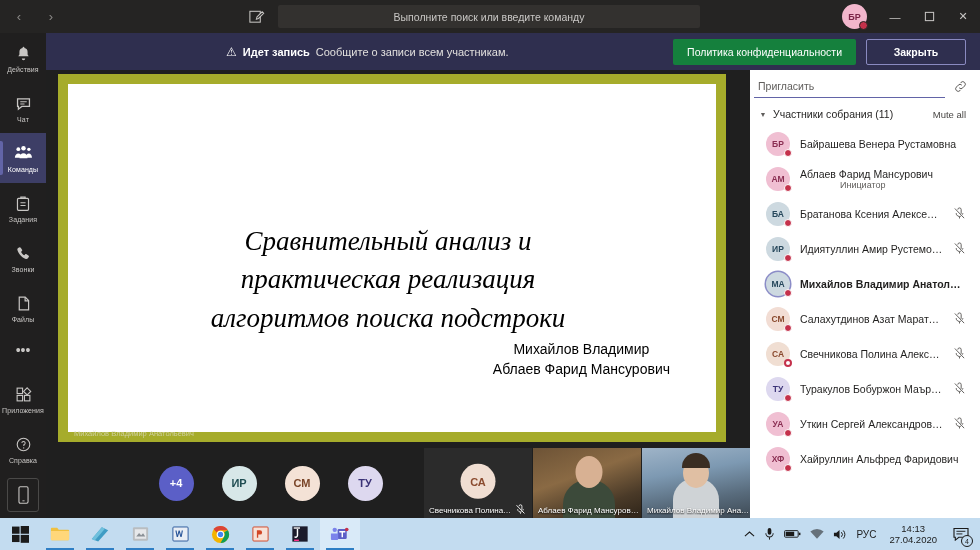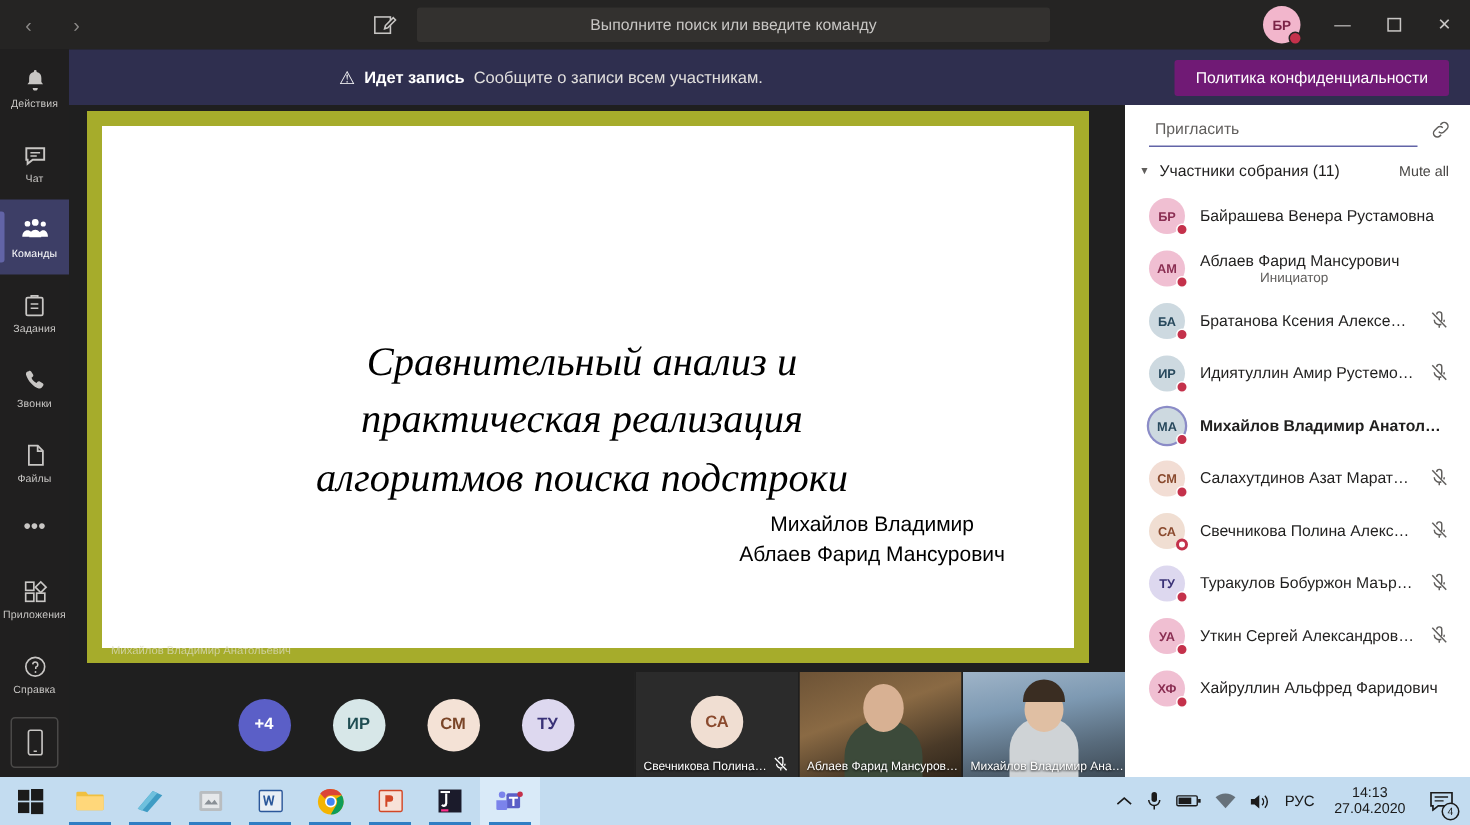--- a/index.html
+++ b/index.html
@@ -74,21 +74,21 @@
   .banner {
     position: absolute; left: 46px; top: 33px; width: 934px; height: 37px;
     background: #2f2f4f; display: flex; align-items: center;
   }
   .banner-msg { margin: 0 auto 0 180px; display: flex; align-items: center; gap: 6px; }
   .banner-warn { color: #fff; font-size: 12px; }
   .banner-strong { color: #fff; font-size: 11px; font-weight: bold; }
   .banner-text { color: #e1dfdd; font-size: 11px; }
   .banner-btns { margin-left: auto; display: flex; gap: 10px; margin-right: 14px; }
   .btn-policy {
-    background: #701a75; color: #fff; font-size: 10.5px;
+    background: #15803d; color: #fff; font-size: 10.5px;
     padding: 6px 14px; border-radius: 2px; border: none; cursor: pointer;
     min-width: 180px;
   }
   .btn-close-banner {
     background: transparent; color: #fff; font-size: 10.5px; font-weight: bold;
     padding: 6px 14px; border-radius: 2px; border: 1px solid #8a8ac0; cursor: pointer;
     min-width: 100px;
   }
 
   
@@ -206,21 +206,21 @@
   
   .people {
     position: absolute; left: 750px; top: 70px; width: 230px; height: 448px;
     background: #fff;
   }
   .people-head {
     display: flex; align-items: center; padding: 14px 14px 8px 16px;
   }
   .people-title { font-size: 16px; font-weight: bold; color: #201f1e; }
   .people-close { margin-left: auto; color: #605e5c; font-size: 13px; cursor: pointer; }
-  .invite-row { display: flex; align-items: center; padding: 4px 12px 0 16px; gap: 8px; }
+  .invite-row { display: flex; align-items: center; padding: 4px 12px 0 4px; gap: 8px; }
   .invite-input {
     flex: 1; height: 24px; border: none; border-bottom: 1.5px solid #6264a7;
     background: #fff; font-size: 10.5px; color: #605e5c; padding: 0 4px;
     font-family: "Liberation Sans", sans-serif; outline: none;
   }
   .invite-input::placeholder { color: #605e5c; }
   .section-row {
     display: flex; align-items: center; padding: 10px 14px 6px 8px; gap: 5px;
   }
   .chevron { color: #605e5c; font-size: 7px; width: 10px; text-align:center; }
@@ -413,20 +413,21 @@
   </div>
 
   <div class="banner">
     <div class="banner-msg">
       <span class="banner-warn">⚠</span>
       <span class="banner-strong">Идет запись</span>
       <span class="banner-text">Сообщите о записи всем участникам.</span>
     </div>
     <div class="banner-btns">
       <button class="btn-policy">Политика конфиденциальности</button>
+      <button class="btn-close-banner">Закрыть</button>
     </div>
   </div>
 
   <div class="stage">
     <div class="slide-frame">
       <div class="slide">
         <div class="slide-title">
           <div>Сравнительный анализ и</div>
           <div>практическая реализация</div>
           <div>алгоритмов поиска подстроки</div>

